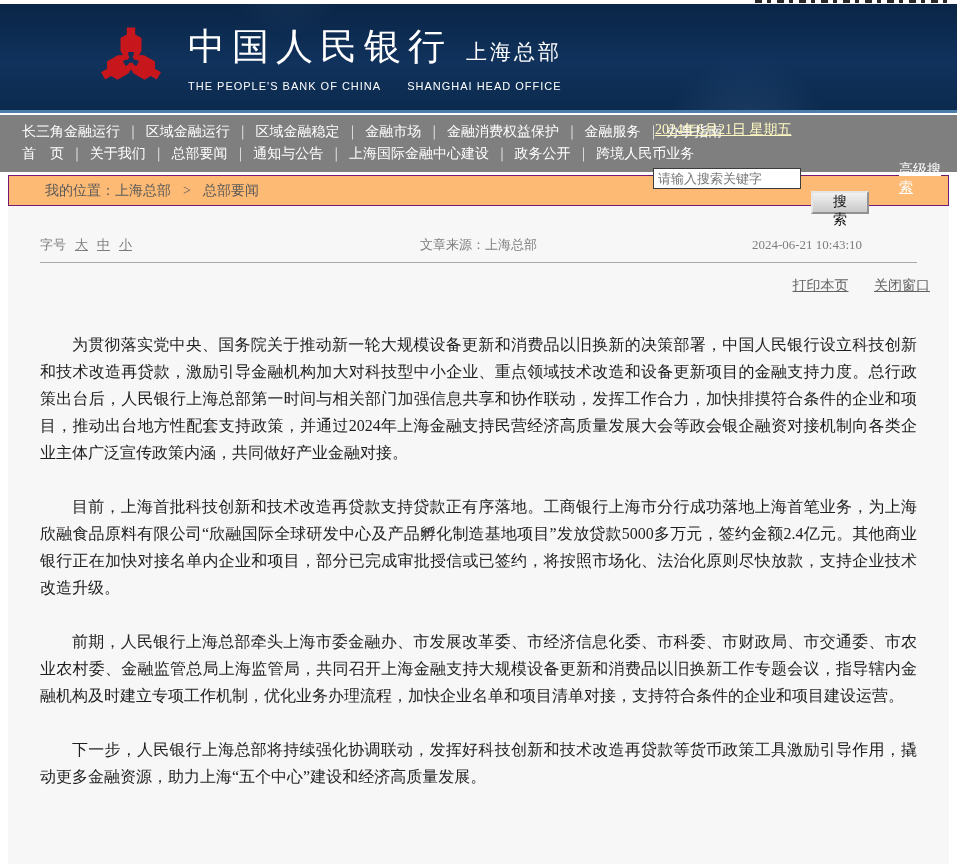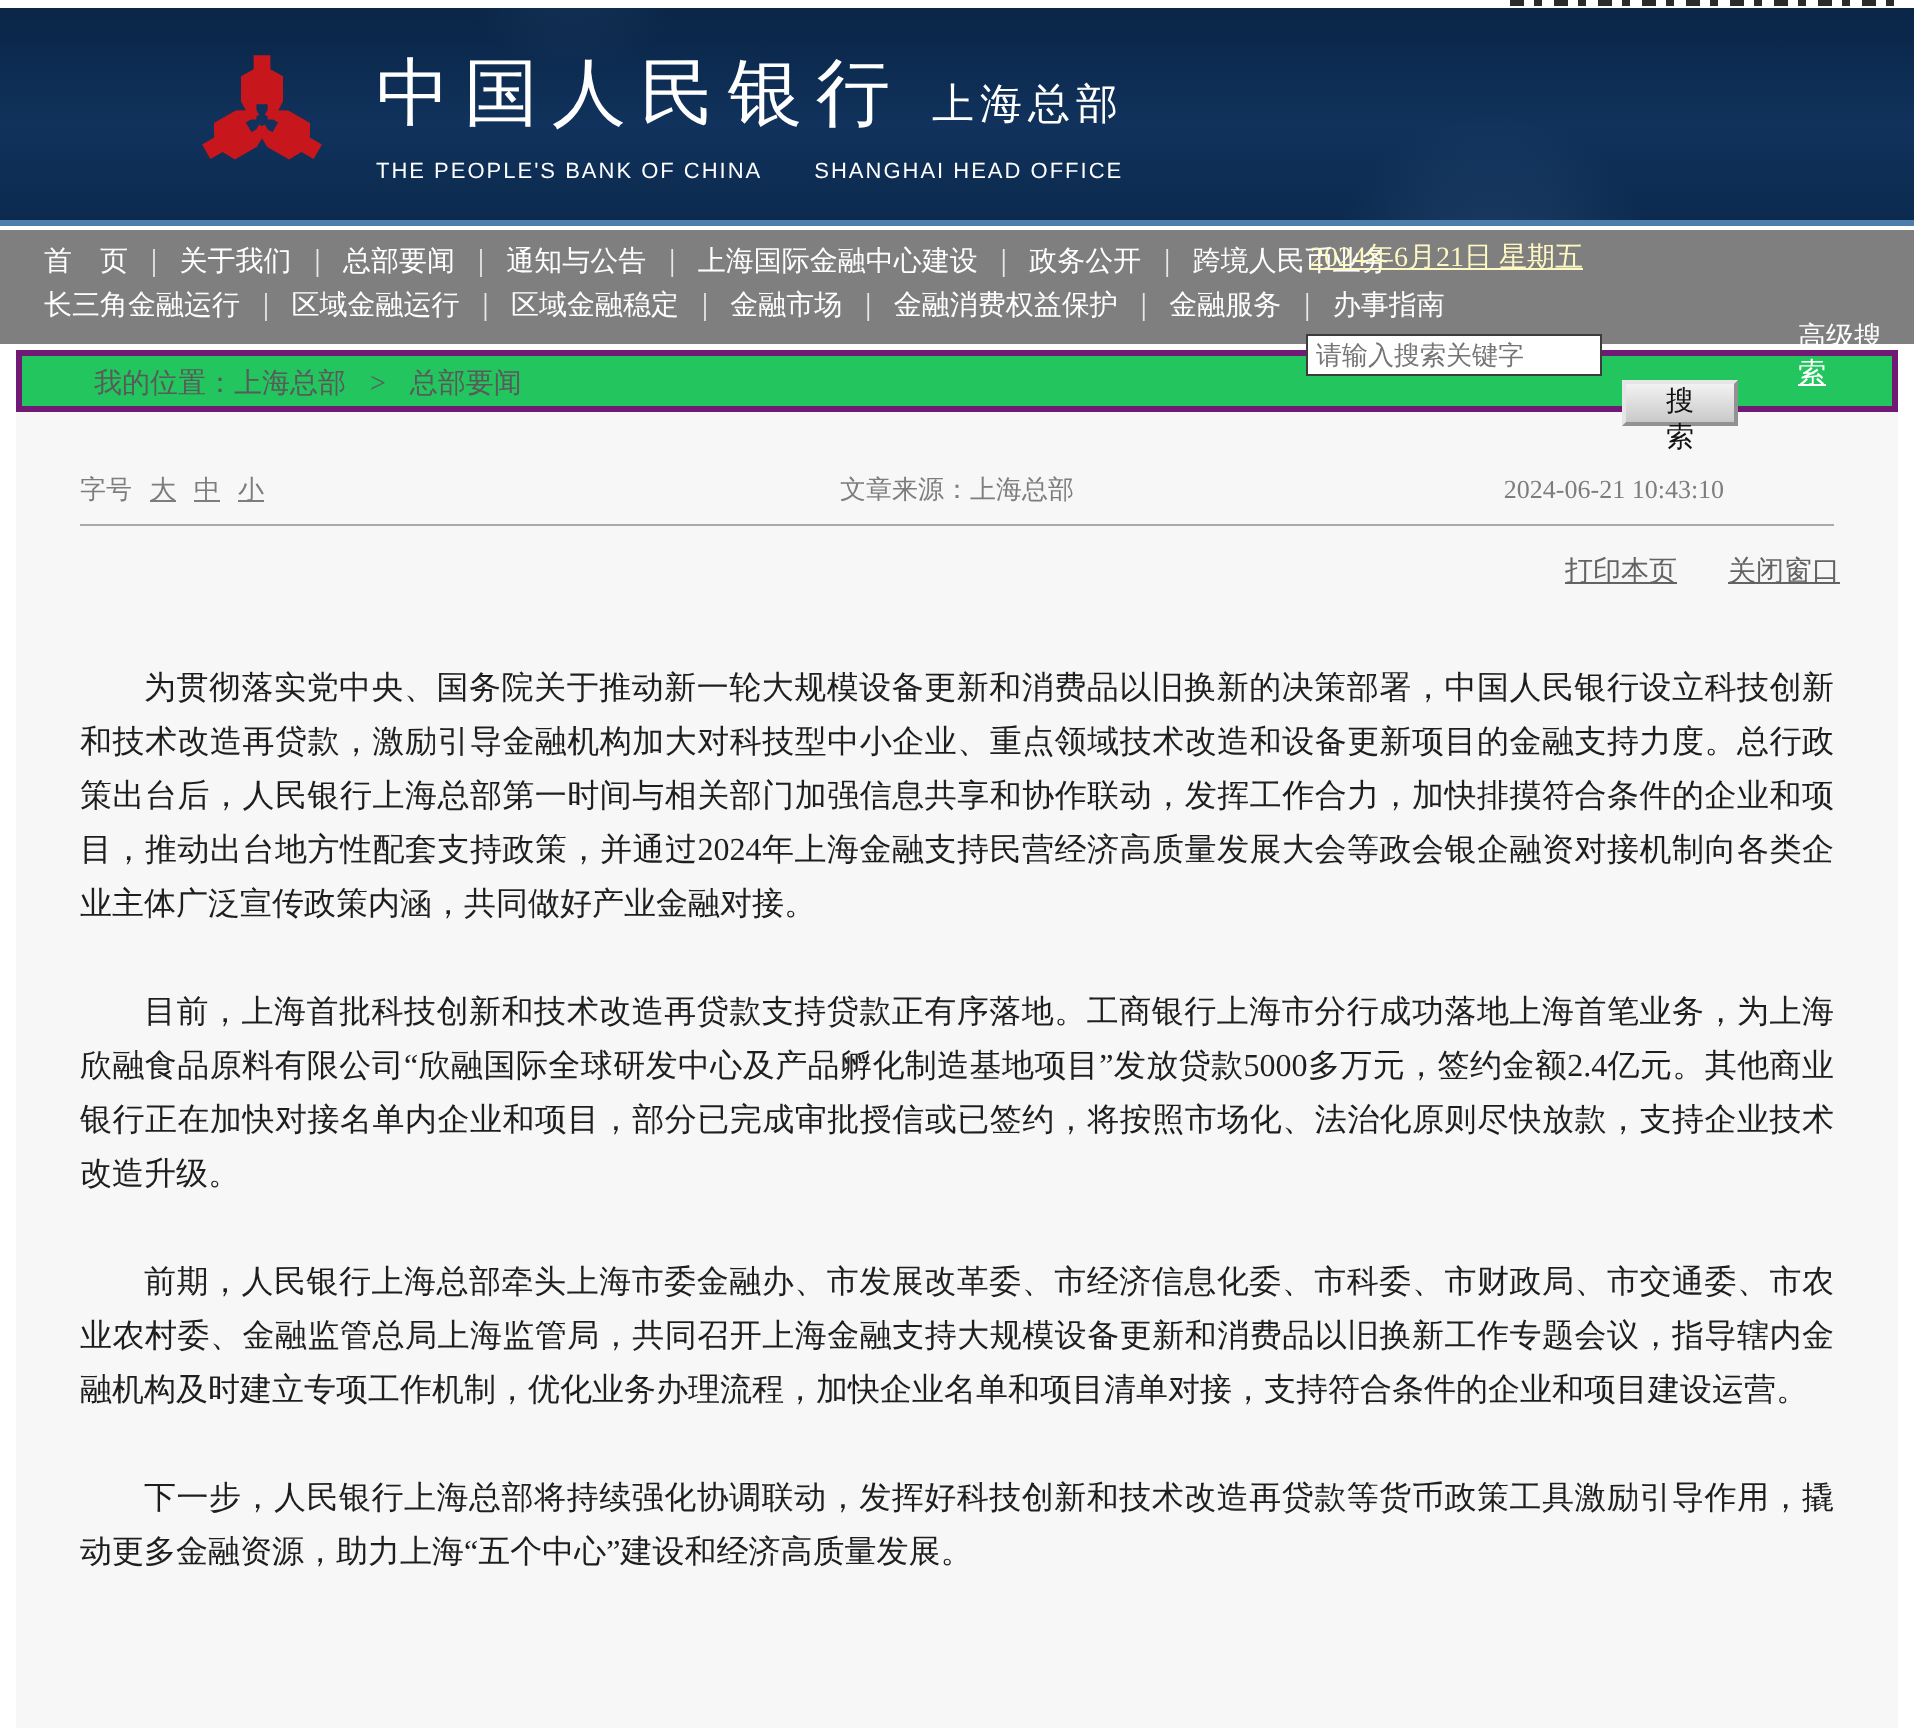--- a/index.html
+++ b/index.html
@@ -48,40 +48,40 @@
   .search-input { width:148px; height:21px; border:1px solid #3c3c3c; font-size:13px;
                   padding:1px 4px; background:#fff; color:#333;
                   font-family:"Liberation Serif","DejaVu Serif",serif; }
   .search-btn { margin-left:10px; height:23px; font-size:14px; padding:0 16px;
                 background:linear-gradient(180deg,#f2f2f2,#c9c9c9);
                 border:2px outset #e6e6e6; color:#111; cursor:pointer;
                 font-family:"Liberation Serif","DejaVu Serif",serif;margin-top:48px; }
   .adv-search { margin-left:30px; color:#fff; font-size:14px; text-decoration:underline; cursor:pointer; }
 
   
-  .breadcrumb { margin:3px 8px 0 8px; background:#22c55e; border:3px solid #701a75;
+  .breadcrumb { margin:3px 8px 0 8px; background:#fdba74; border:1px solid #701a75;
                 height:31px; line-height:29px; padding-left:36px; color:#5a5a5a;
                 font-size:14px; font-family:"Liberation Serif","DejaVu Serif",serif; }
   .breadcrumb a { color:#5a5a5a; text-decoration:none; cursor:pointer; }
   .crumb-sep { padding:0 12px; }
 
   
   .content { margin:0 8px; background:#f7f7f7; border-bottom:2px solid #b9b9b9;
              height:666px; display:flex; flex-direction:column;
              font-family:"Liberation Serif","DejaVu Serif",serif; }
   .article-title { margin-top:46px; text-align:center; font-size:20px; font-weight:bold;
                    color:#1c1c1c; letter-spacing:1px; }
   .meta-row { margin:30px 32px 0 32px; display:flex; align-items:center;
               border-bottom:1px solid #a9a9a9; padding-bottom:8px;
               font-size:13px; color:#7d7d7d; }
   .meta-left { width:220px; display:flex; gap:9px; }
   .meta-left .size-link { text-decoration:underline; cursor:pointer; color:#7d7d7d; }
   .meta-center { flex:1; text-align:center; }
   .meta-right { width:220px; text-align:center; }
-  .tools-row { margin:14px 29px 0 32px; text-align:right; font-size:14px; color:#636363; }
+  .tools-row { margin:14px 19px 0 32px; text-align:right; font-size:14px; color:#636363; }
   .tools-row span { text-decoration:underline; cursor:pointer; margin-left:22px; }
   .article-body { margin:36px 32px 0 32px; font-size:16px; color:#1e1e1e;
                   line-height:27px; text-align:justify; }
   .article-body p { text-indent:2em; margin-bottom:27px; }
 </style>
 </head>
 <body>
 
 <div class="top-strip">
   <div class="marks"></div>
@@ -106,36 +106,36 @@
       <div class="brand-line2">
         <span>THE PEOPLE'S BANK OF CHINA</span>
         <span class="en-branch">SHANGHAI HEAD OFFICE</span>
       </div>
     </div>
   </div>
 </div>
 
 <div class="navbar">
   <div class="nav-row">
+    <span class="nav-item">长三角金融运行</span>
+    <span class="nav-item">区域金融运行</span>
+    <span class="nav-item">区域金融稳定</span>
+    <span class="nav-item">金融市场</span>
+    <span class="nav-item">金融消费权益保护</span>
+    <span class="nav-item">金融服务</span>
+    <span class="nav-item last">办事指南</span>
+  </div>
+  <div class="nav-row">
     <span class="nav-item">首　页</span>
     <span class="nav-item">关于我们</span>
     <span class="nav-item">总部要闻</span>
     <span class="nav-item">通知与公告</span>
     <span class="nav-item">上海国际金融中心建设</span>
     <span class="nav-item">政务公开</span>
     <span class="nav-item last">跨境人民币业务</span>
-  </div>
-  <div class="nav-row">
-    <span class="nav-item">长三角金融运行</span>
-    <span class="nav-item">区域金融运行</span>
-    <span class="nav-item">区域金融稳定</span>
-    <span class="nav-item">金融市场</span>
-    <span class="nav-item">金融消费权益保护</span>
-    <span class="nav-item">金融服务</span>
-    <span class="nav-item last">办事指南</span>
   </div>
   <div class="nav-right">
     <span class="nav-date">2024年6月21日 星期五</span>
     <div class="search-row">
       <input class="search-input" placeholder="请输入搜索关键字" style="">
       <button class="search-btn">搜索</button>
       <span class="adv-search">高级搜索</span>
     </div>
   </div>
 </div>

